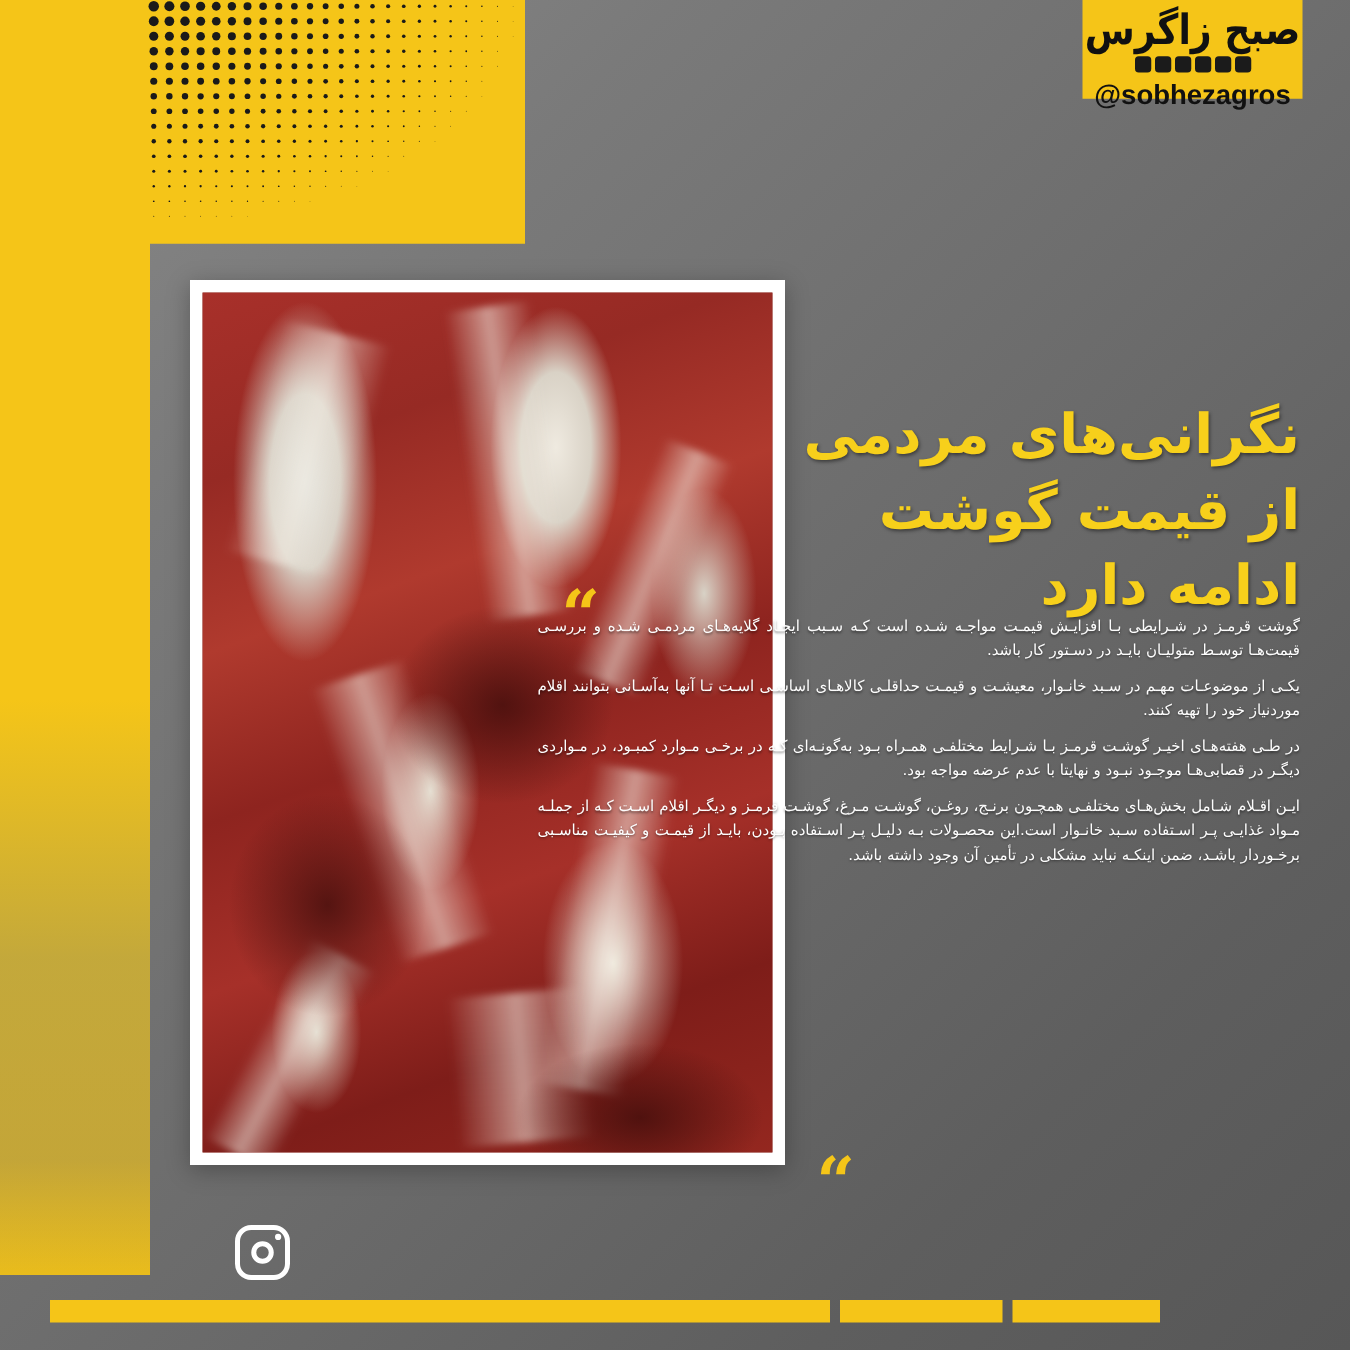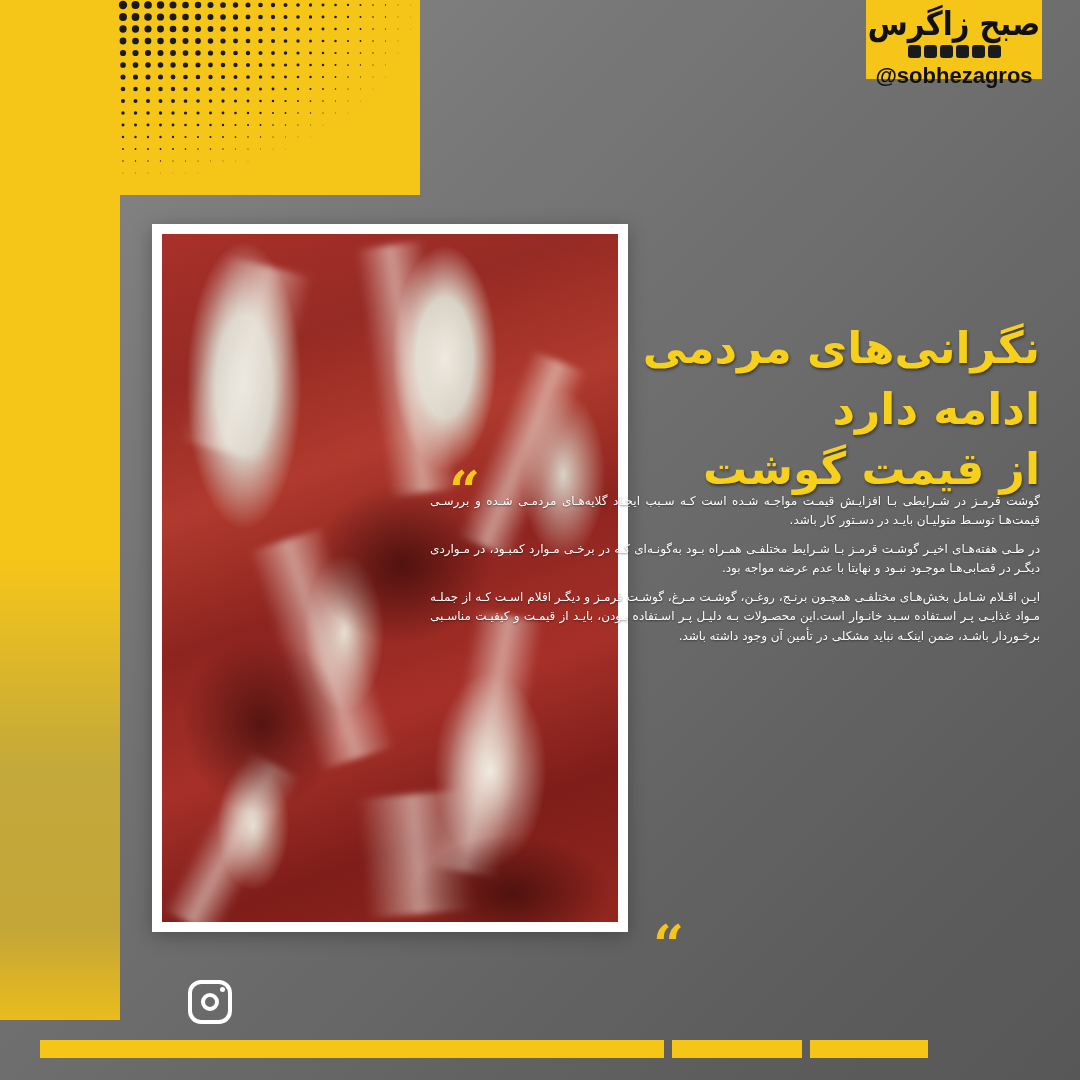--- a/index.html
+++ b/index.html
@@ -540,28 +540,29 @@
       <div class="streak" style="left:40px;  top:520px; width:60px;  height:180px; transform:rotate(28deg);"></div>
       <div class="streak" style="left:200px; top:560px; width:110px; height:120px; transform:rotate(-5deg);"></div>
       <div class="dark" style="left:150px; top:250px; width:180px; height:160px;"></div>
       <div class="dark" style="left:20px;  top:400px; width:160px; height:180px;"></div>
       <div class="dark" style="left:250px; top:600px; width:200px; height:120px;"></div>
     </div>
   </div>
 
   <div class="headline">
     <div>نگرانی‌های مردمی</div>
+    <div>از قیمت گوشت</div>
     <div>ادامه دارد</div>
-    <div>از قیمت گوشت</div>
   </div>
 
   <div class="quote-open">“</div>
 
   <div class="body-panel">
     <p>گوشت قرمـز در شـرایطی بـا افزایـش قیمـت مواجـه شـده است کـه سـبب ایجـاد گلایه‌هـای مردمـی شـده و بررسـی قیمت‌هـا توسـط متولیـان بایـد در دسـتور کار باشد.</p>
+    <p>یکـی از موضوعـات مهـم در سـبد خانـوار، معیشـت و قیمـت حداقلـی کالاهـای اساسـی اسـت تـا آنها به‌آسـانی بتوانند اقلام موردنیاز خود را تهیه کنند.</p>
     <p>در طـی هفته‌هـای اخیـر گوشـت قرمـز بـا شـرایط مختلفـی همـراه بـود به‌گونـه‌ای کـه در برخـی مـوارد کمبـود، در مـواردی دیگـر در قصابی‌هـا موجـود نبـود و نهایتا با عدم عرضه مواجه بود.</p>
     <p>ایـن اقـلام شـامل بخش‌هـای مختلفـی همچـون برنـج، روغـن، گوشـت مـرغ، گوشـت قرمـز و دیگـر اقلام اسـت کـه از جملـه مـواد غذایـی پـر اسـتفاده سـبد خانـوار است.این محصـولات بـه دلیـل پـر اسـتفاده بـودن، بایـد از قیمـت و کیفیـت مناسـبی برخـوردار باشـد، ضمن اینکـه نباید مشکلی در تأمین آن وجود داشته باشد.</p>
   </div>
 
   <div class="quote-close">“</div>
 
   <div class="ig-icon">
     <div class="lens"></div>
     <div class="dot"></div>
   </div>

